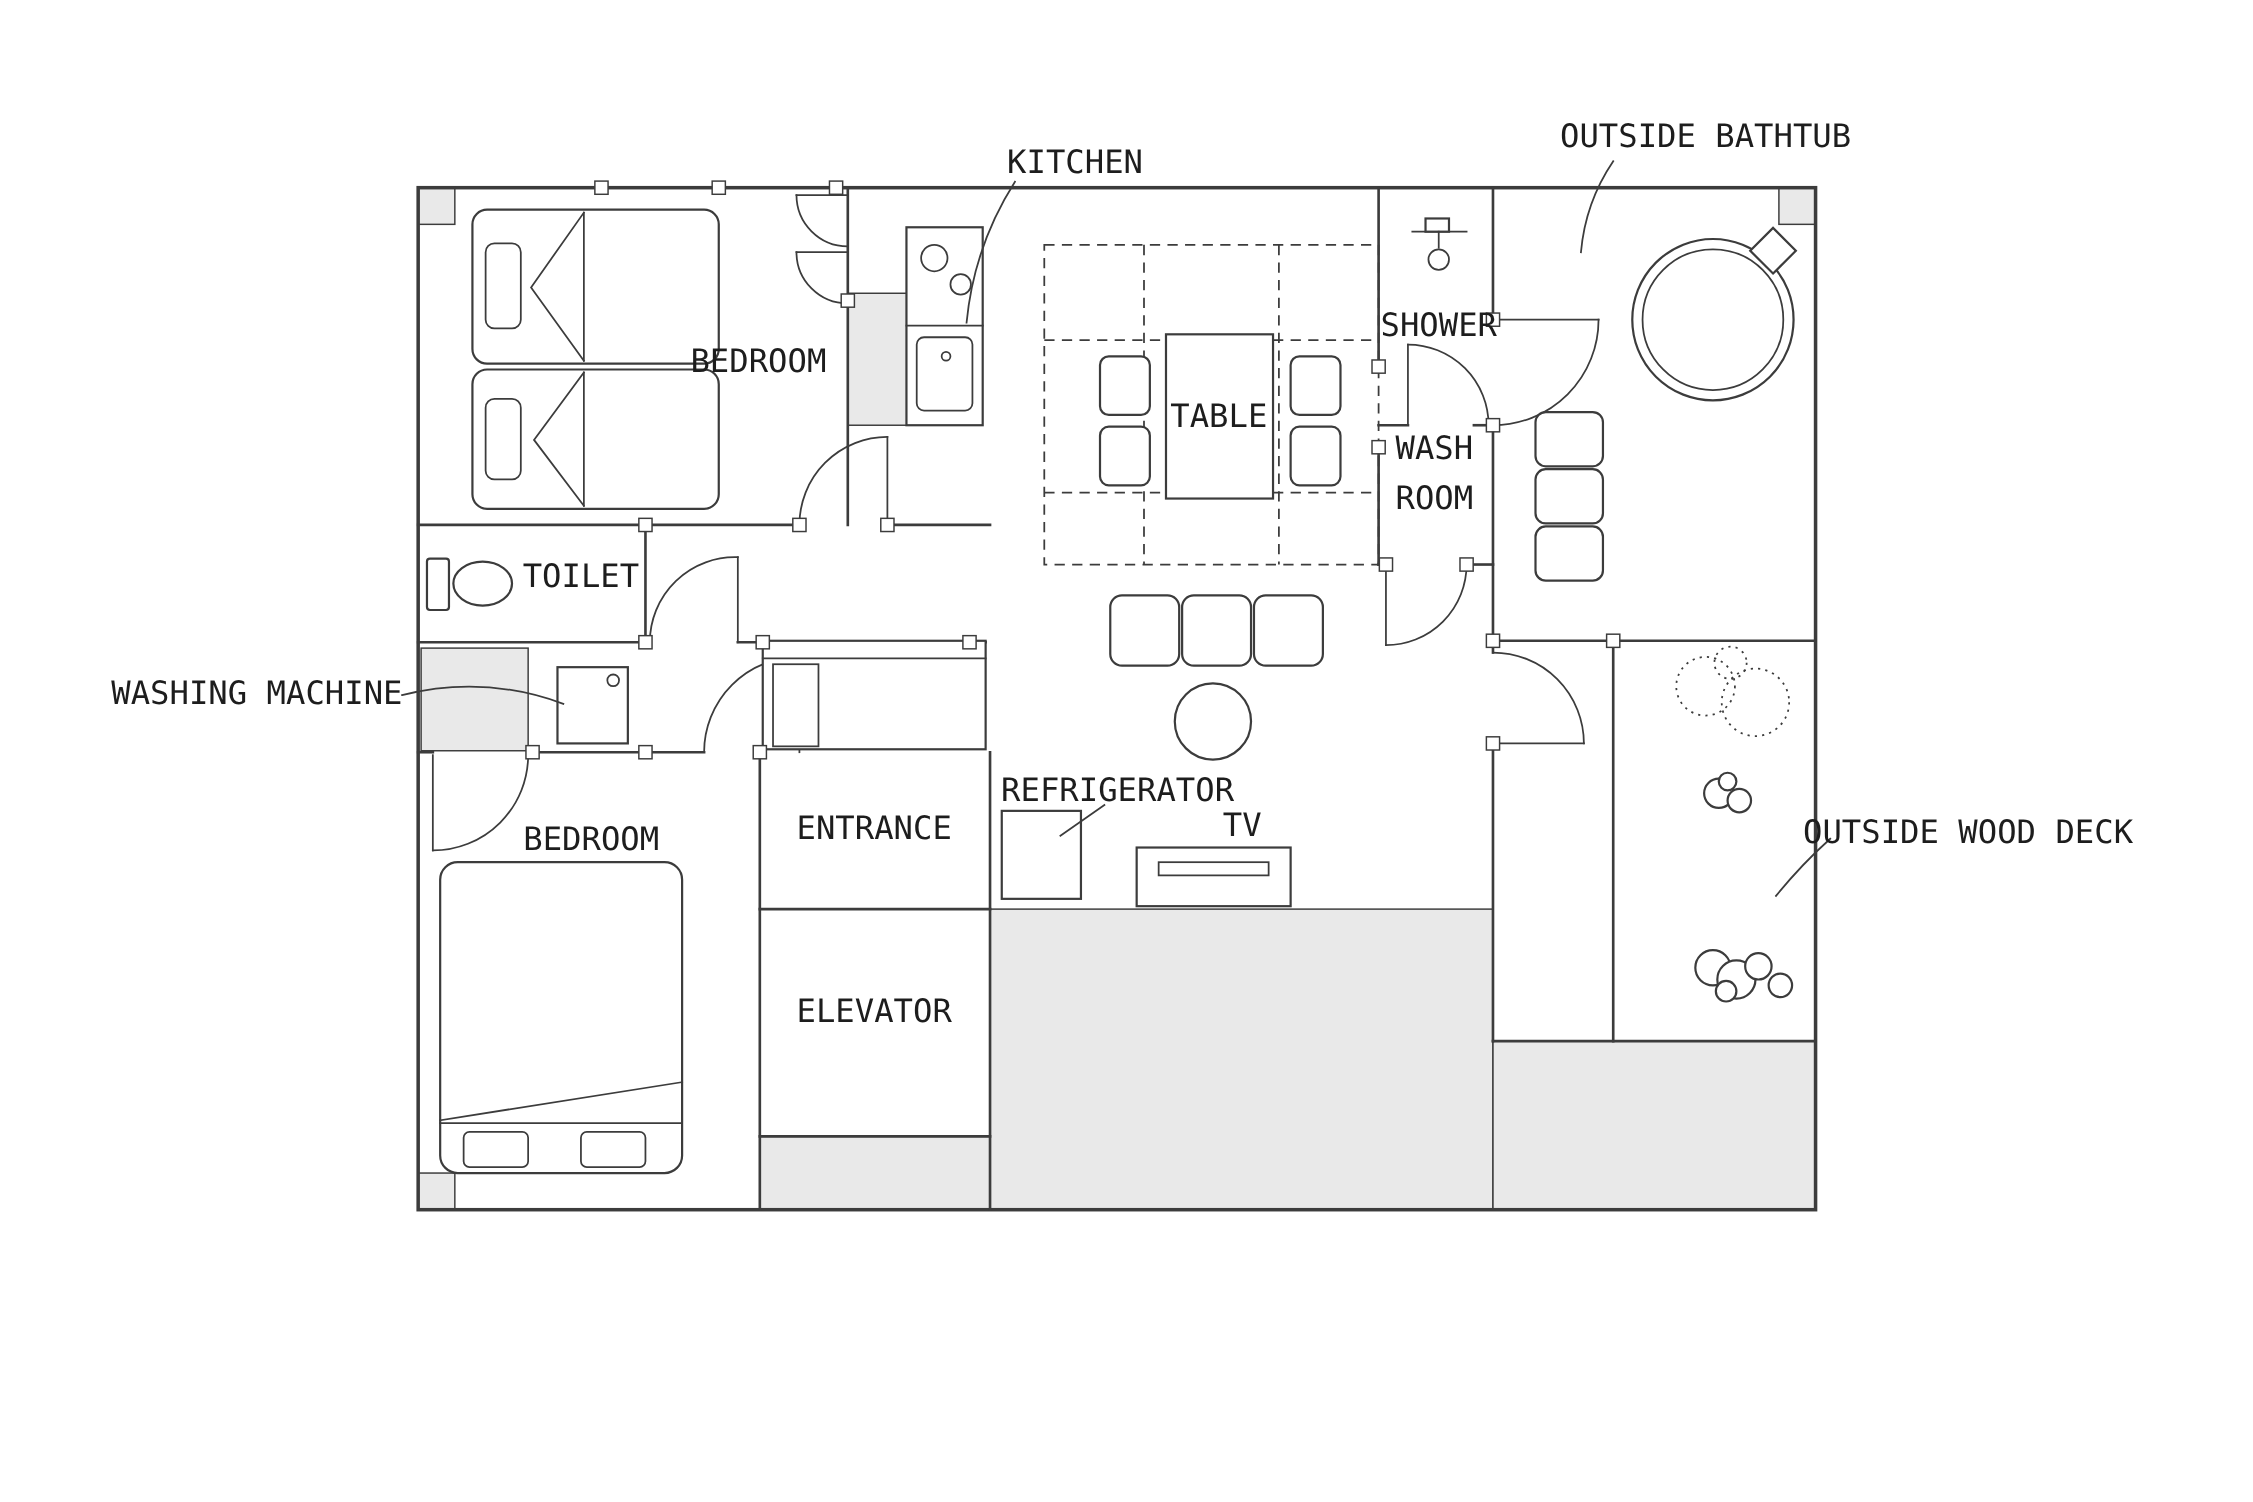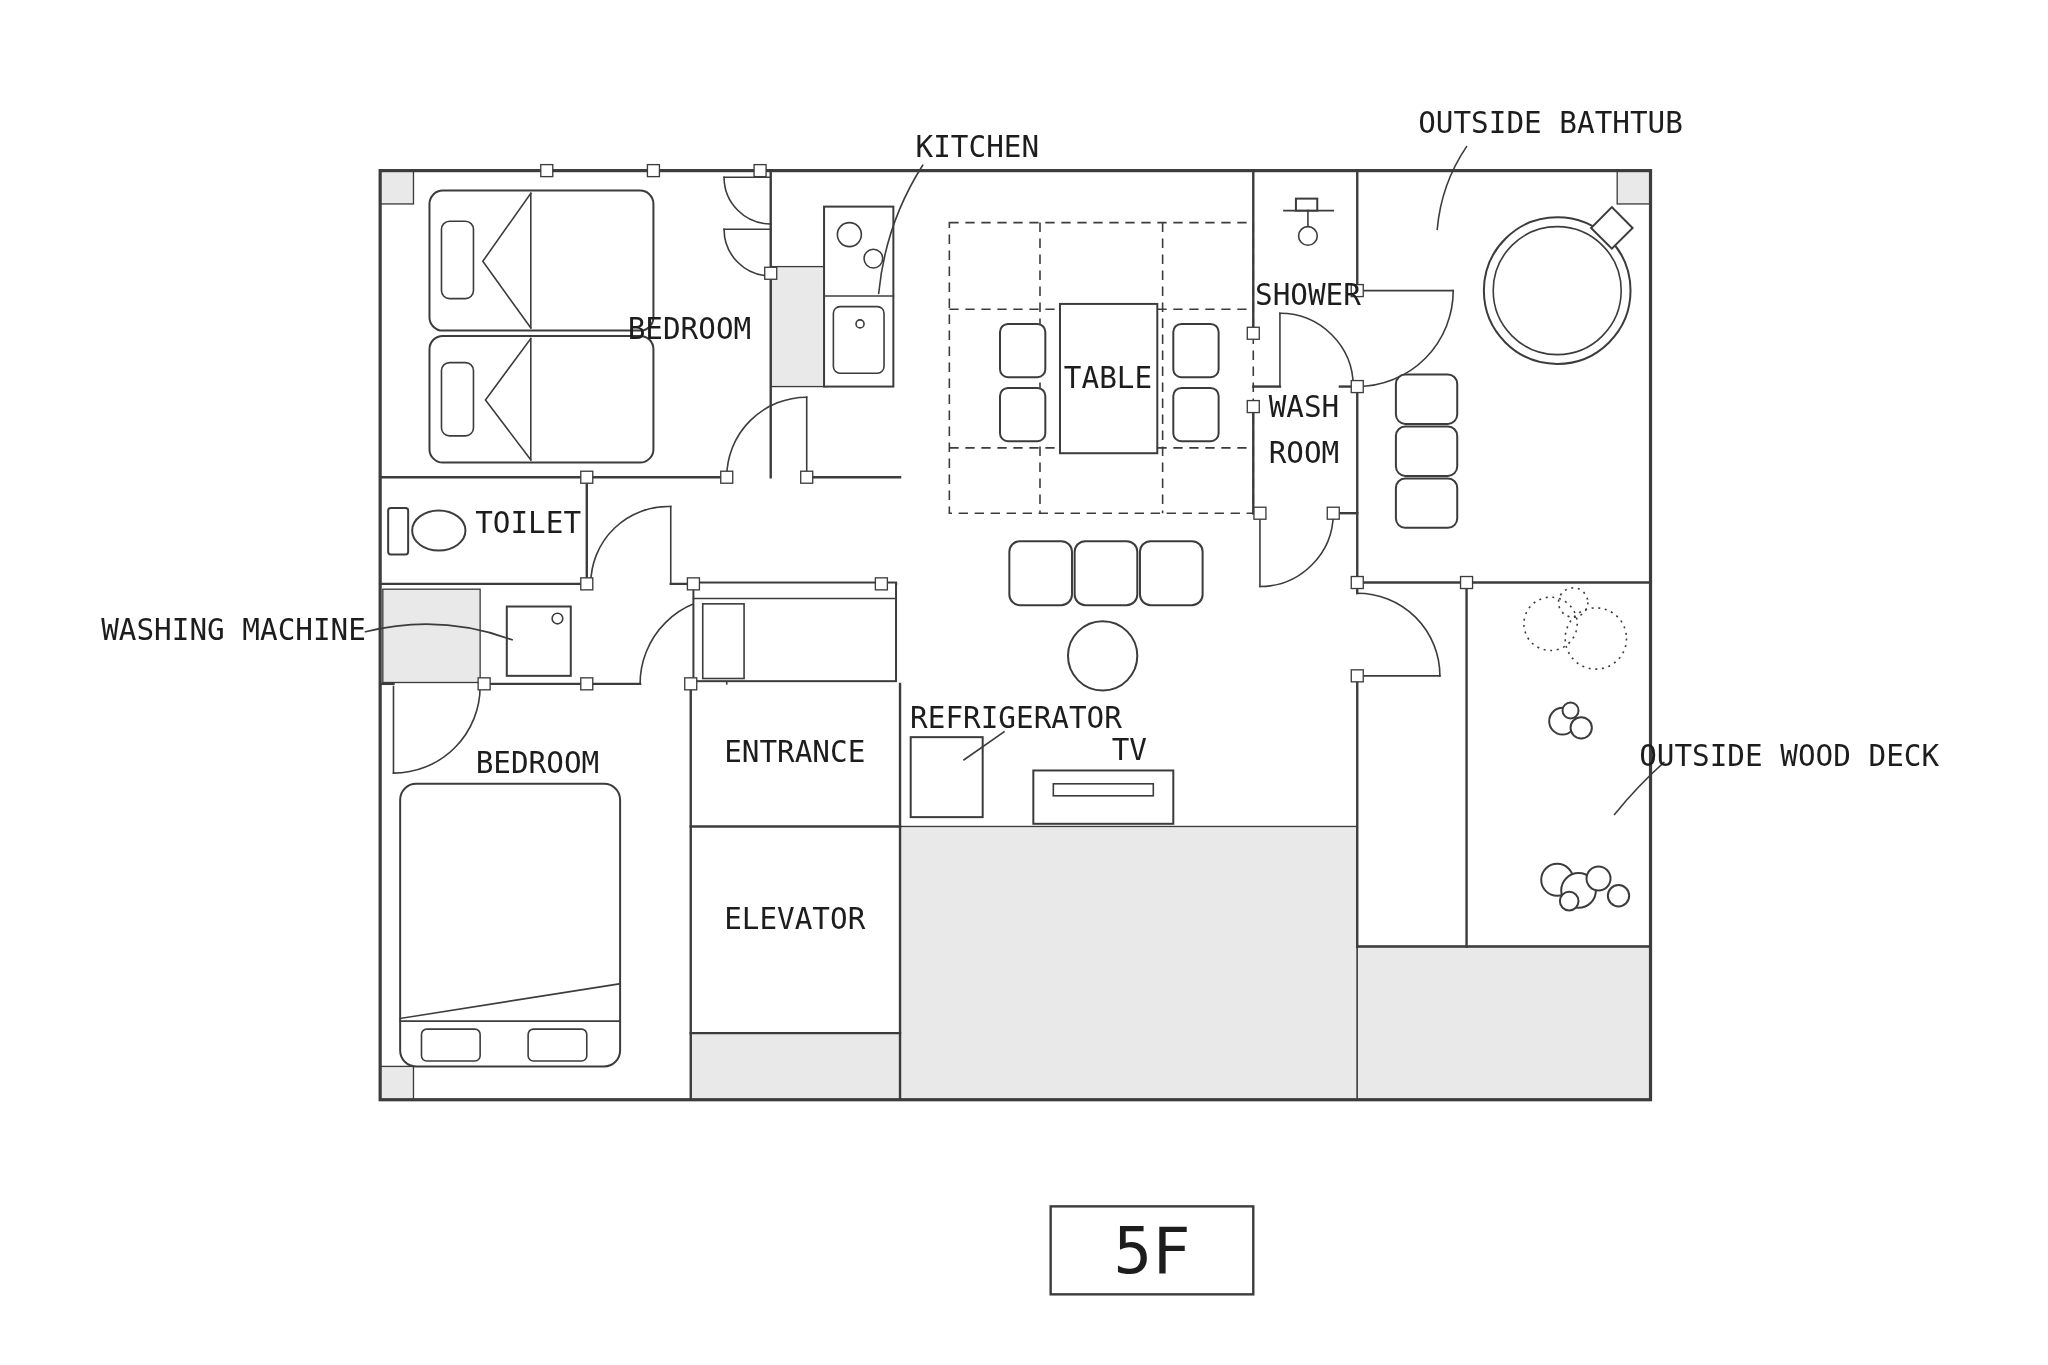--- a/index.html
+++ b/index.html
@@ -1,17 +1,17 @@
 <!DOCTYPE html>
 <html style="--line: #3c3c3c; --shaded: #e9e9e9; --bg: #ffffff;"><head>
 <meta charset="utf-8">
 <style>
   :root{ --line:#3c3c3c; --shaded:#e9e9e9; --bg:#ffffff; }
   html,body{ margin:0; padding:0; background:var(--bg); }
-  .stage{ width:2048px; height:1365px; position:relative; background:var(--bg); }
+  .stage{ width:2048px; height:1102px; position:relative; background:var(--bg); }
   svg{ display:block; }
   .ln{ stroke:var(--line); stroke-width:1.8; fill:none; stroke-linecap:square; }
   .thick{ stroke-width:2.4; }
   .thin{ stroke-width:1.2; }
   .g{ fill:var(--shaded); stroke:var(--line); stroke-width:1; }
   .wh{ fill:#ffffff; stroke:var(--line); stroke-width:1.5; }
   .dash{ stroke:var(--line); stroke-width:1.2; fill:none; stroke-dasharray:7 5; }
   .dot{ stroke:var(--line); stroke-width:1.2; fill:none; stroke-dasharray:1.5 3.5; }
   .sq{ fill:#ffffff; stroke:var(--line); stroke-width:1; }
   .lbl{ font-family:"DejaVu Sans Mono","Liberation Mono",monospace; font-size:22px; fill:#1d1d1d; text-anchor:middle; }

